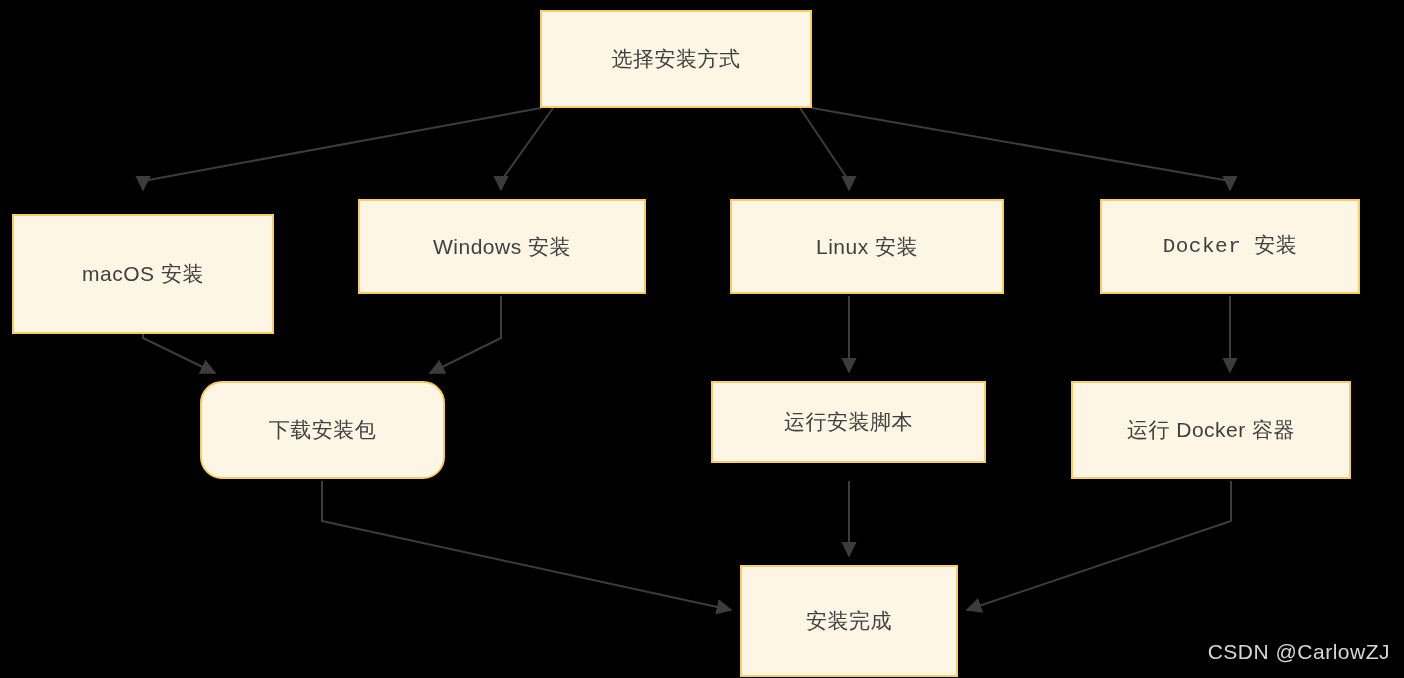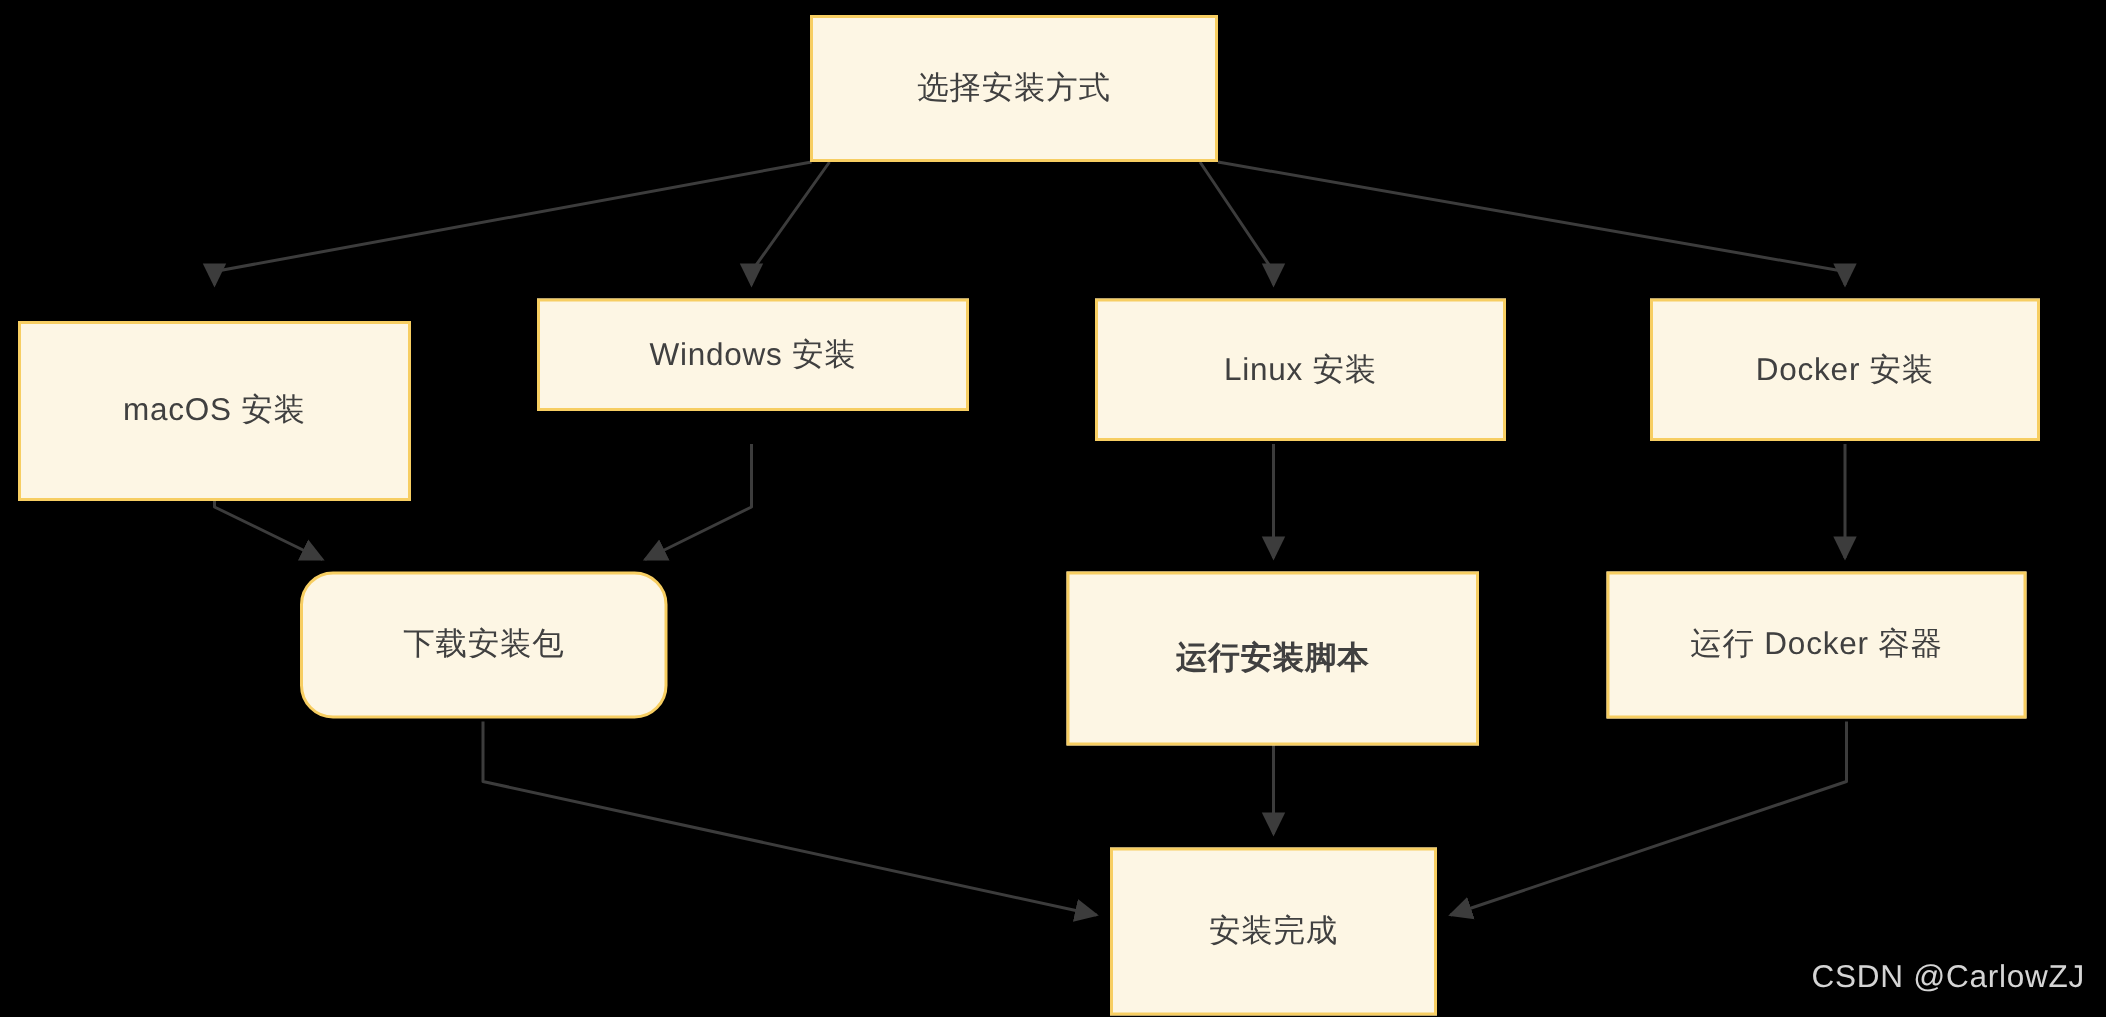--- a/index.html
+++ b/index.html
@@ -80,33 +80,33 @@
       </g>
   </svg>
 
   <div id="nodes">
       <div class="node" style="left: 540px; top: 10px; width: 272px; height: 98px;">
         <span class="node-label">选择安装方式</span>
       </div>
       <div class="node" style="left: 12px; top: 214px; width: 262px; height: 120px; text-align: right;">
         <span class="node-label">macOS 安装</span>
       </div>
-      <div class="node" style="left: 358px; top: 199px; width: 288px; height: 75px;">
+      <div class="node" style="left: 358px; top: 199px; width: 288px; height: 95px;">
         <span class="node-label">Windows 安装</span>
       </div>
       <div class="node" style="left: 730px; top: 199px; width: 274px; height: 95px;">
         <span class="node-label">Linux 安装</span>
       </div>
-      <div class="node" style="left: 1100px; top: 199px; width: 260px; height: 95px;">
+      <div class="node" style="left: 1100px; top: 199px; width: 260px; height: 95px; font-family: Liberation Mono, monospace;">
         <span class="node-label">Docker 安装</span>
       </div>
       <div class="node" style="left: 200px; top: 381px; width: 245px; height: 98px; border-radius: 22px;">
         <span class="node-label">下载安装包</span>
       </div>
-      <div class="node" style="left: 711px; top: 381px; width: 275px; height: 116px; font-weight: bold;">
+      <div class="node" style="left: 711px; top: 381px; width: 275px; height: 82px;">
         <span class="node-label">运行安装脚本</span>
       </div>
       <div class="node" style="left: 1071px; top: 381px; width: 280px; height: 98px;">
         <span class="node-label">运行 Docker 容器</span>
       </div>
       <div class="node" style="left: 740px; top: 565px; width: 218px; height: 112px;">
         <span class="node-label">安装完成</span>
       </div>
     </div>
 

